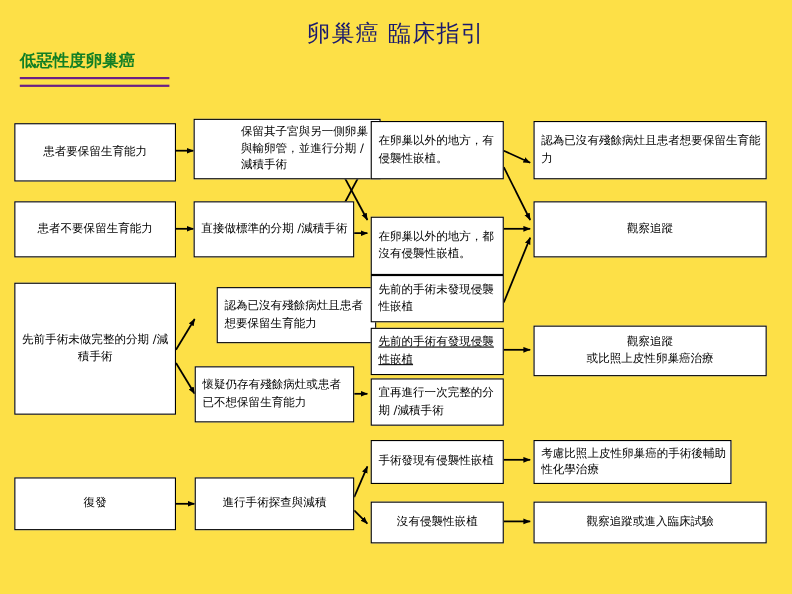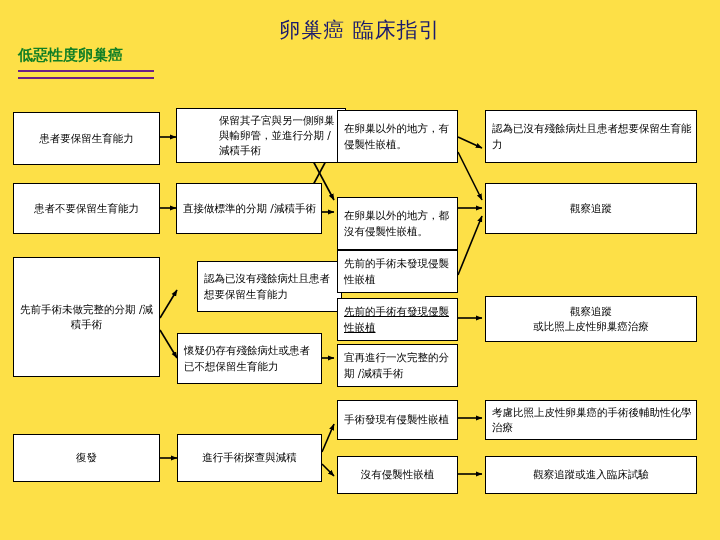--- a/index.html
+++ b/index.html
@@ -191,21 +191,21 @@
   </div>
 
   <div class="node align-left" style="left:337px; top:400px; width:121px; height:40px;">
     <span>手術發現有侵襲性嵌植</span>
   </div>
 
   <div class="node align-center" style="left:337px; top:456px; width:121px; height:38px;">
     <span>沒有侵襲性嵌植</span>
   </div>
 
-  <div class="node align-left" style="left:485px; top:400px; width:212px; height:40px;">
+  <div class="node align-left" style="left:485px; top:400px; width:180px; height:40px;">
     <span>考慮比照上皮性卵巢癌的手術後輔助性化學治療</span>
   </div>
 
   <div class="node align-center" style="left:485px; top:456px; width:212px; height:38px;">
     <span>觀察追蹤或進入臨床試驗</span>
   </div>
 
 </div>
 
 </body></html>

